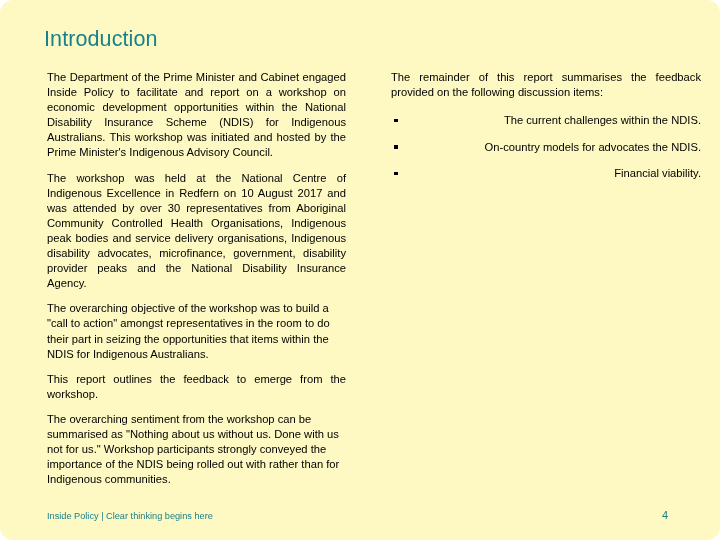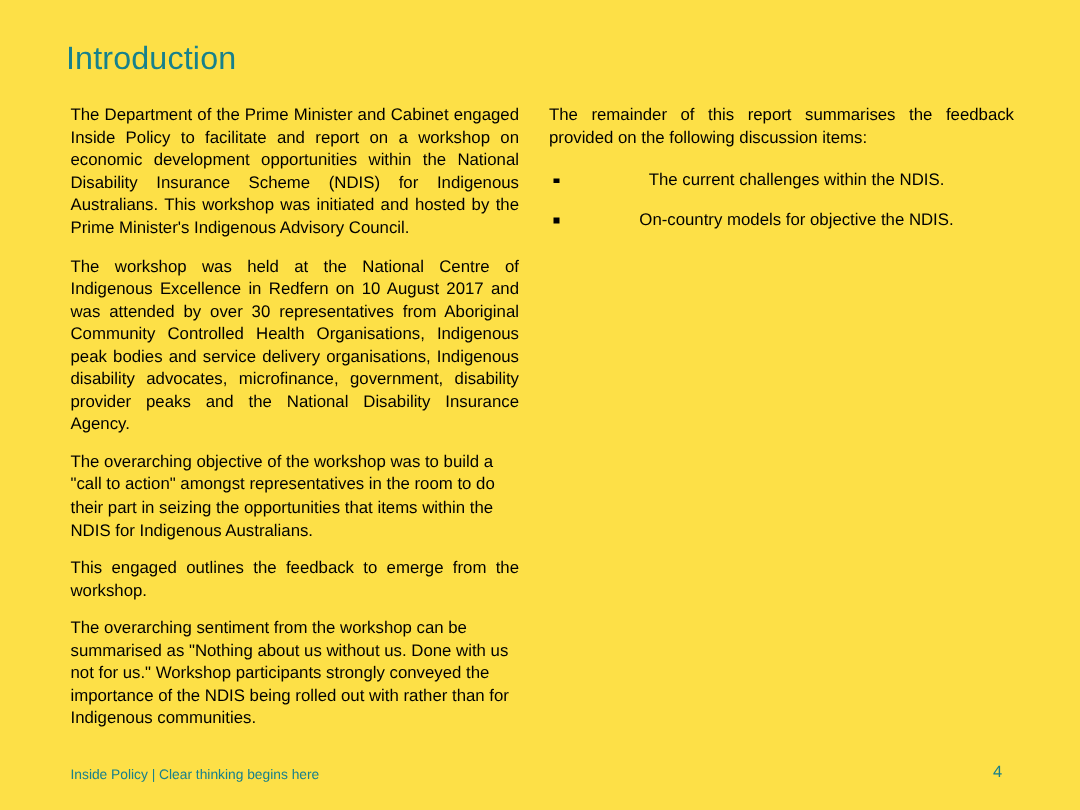--- a/index.html
+++ b/index.html
@@ -14,21 +14,22 @@
     overflow: hidden;
     position: relative;
   }
 
   .slide {
     position: absolute;
     left: 0;
     top: 0;
     width: 720px;
     height: 540px;
-    background: #fde047;
+    background: #fef9c3;
+    border-radius: 13px;
   }
 
   
   .slide-title {
     position: absolute;
     left: 44px;
     top: 26px;
     font-size: 21.5px;
     line-height: 26px;
     color: #17818c;
@@ -42,21 +43,21 @@
     top: 70px;
     font-size: 11.2px;
     line-height: 15.1px;
     color: #000000;
   }
   .col-left {
     left: 47px;
     width: 299px;
   }
   .col-right {
-    left: 366px;
+    left: 391px;
     width: 310px;
   }
 
   .para {
     margin: 0 0 10px 0;
     text-align: justify;
     -webkit-hyphens: none;
     hyphens: none;
   }
   .para.last {
@@ -72,21 +73,21 @@
     margin: 0;
     padding: 0;
   }
   .bullet-item {
     position: relative;
     padding-left: 20px;
     margin-bottom: 11.5px;
     font-size: 11.2px;
     line-height: 15.1px;
     color: #000000;
-    text-align: center;
+    text-align: right;
   }
   .bullet-item:last-child {
     margin-bottom: 0;
   }
   .bullet-marker {
     position: absolute;
     left: 3px;
     top: 5.5px;
     width: 3.5px;
     height: 3.5px;
@@ -124,35 +125,39 @@
 <body>
 
 <div class="slide">
 
   <div class="slide-title">Introduction</div>
 
   <div class="col col-left">
     <p class="para">The Department of the Prime Minister and Cabinet engaged Inside Policy to facilitate and report on a workshop on economic development opportunities within the National Disability Insurance Scheme (NDIS) for Indigenous Australians. This workshop was initiated and hosted by the Prime Minister's Indigenous Advisory Council.</p>
     <p class="para">The workshop was held at the National Centre of Indigenous Excellence in Redfern on 10 August 2017 and was attended by over 30 representatives from Aboriginal Community Controlled Health Organisations, Indigenous peak bodies and service delivery organisations, Indigenous disability advocates, microfinance, government, disability provider peaks and the National Disability Insurance Agency.</p>
     <p class="para left-align">The overarching objective of the workshop was to build a "call to action" amongst representatives in the room to do their part in seizing the opportunities that items within the NDIS for Indigenous Australians.</p>
-    <p class="para">This engaged outlines the feedback to emerge from the workshop.</p>
+    <p class="para">This report outlines the feedback to emerge from the workshop.</p>
     <p class="para left-align last">The overarching sentiment from the workshop can be summarised as "Nothing about us without us. Done with us not for us." Workshop participants strongly conveyed the importance of the NDIS being rolled out with rather than for Indigenous communities.</p>
   </div>
 
   <div class="col col-right">
     <p class="para">The remainder of this report summarises the feedback provided on the following discussion items:</p>
 
     <ul class="bullet-list bullets-wrap">
       <li class="bullet-item">
         <span class="bullet-marker"></span>
         <span>The current challenges within the NDIS.</span>
       </li>
       <li class="bullet-item">
         <span class="bullet-marker"></span>
-        <span>On-country models for objective the NDIS.</span>
+        <span>On-country models for advocates the NDIS.</span>
+      </li>
+      <li class="bullet-item">
+        <span class="bullet-marker"></span>
+        <span>Financial viability.</span>
       </li>
     </ul>
   </div>
 
   <div class="footer-text">Inside Policy | Clear thinking begins here</div>
 
   <div class="page-number">4</div>
 
 </div>
 

